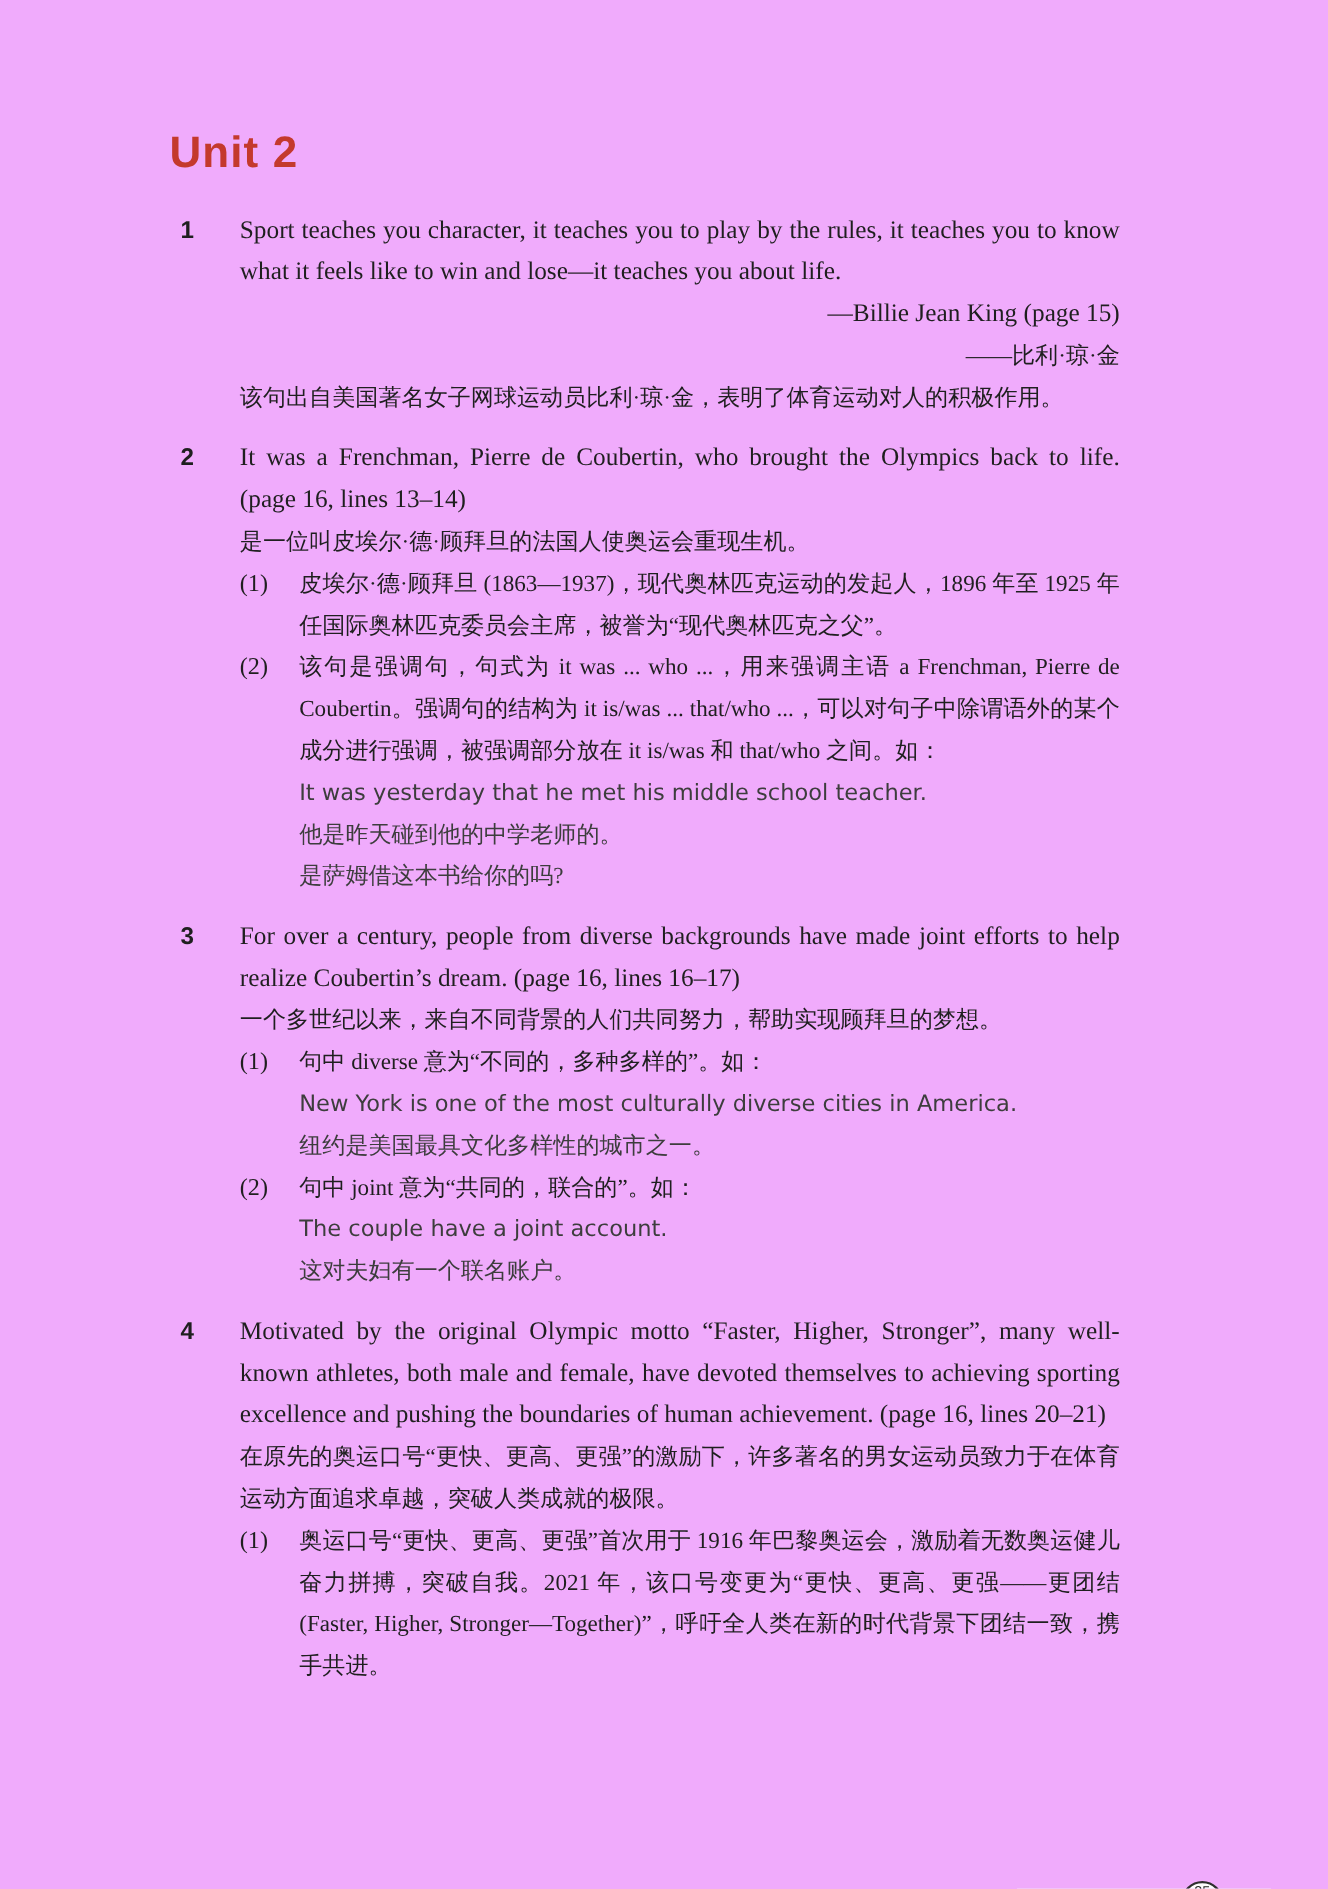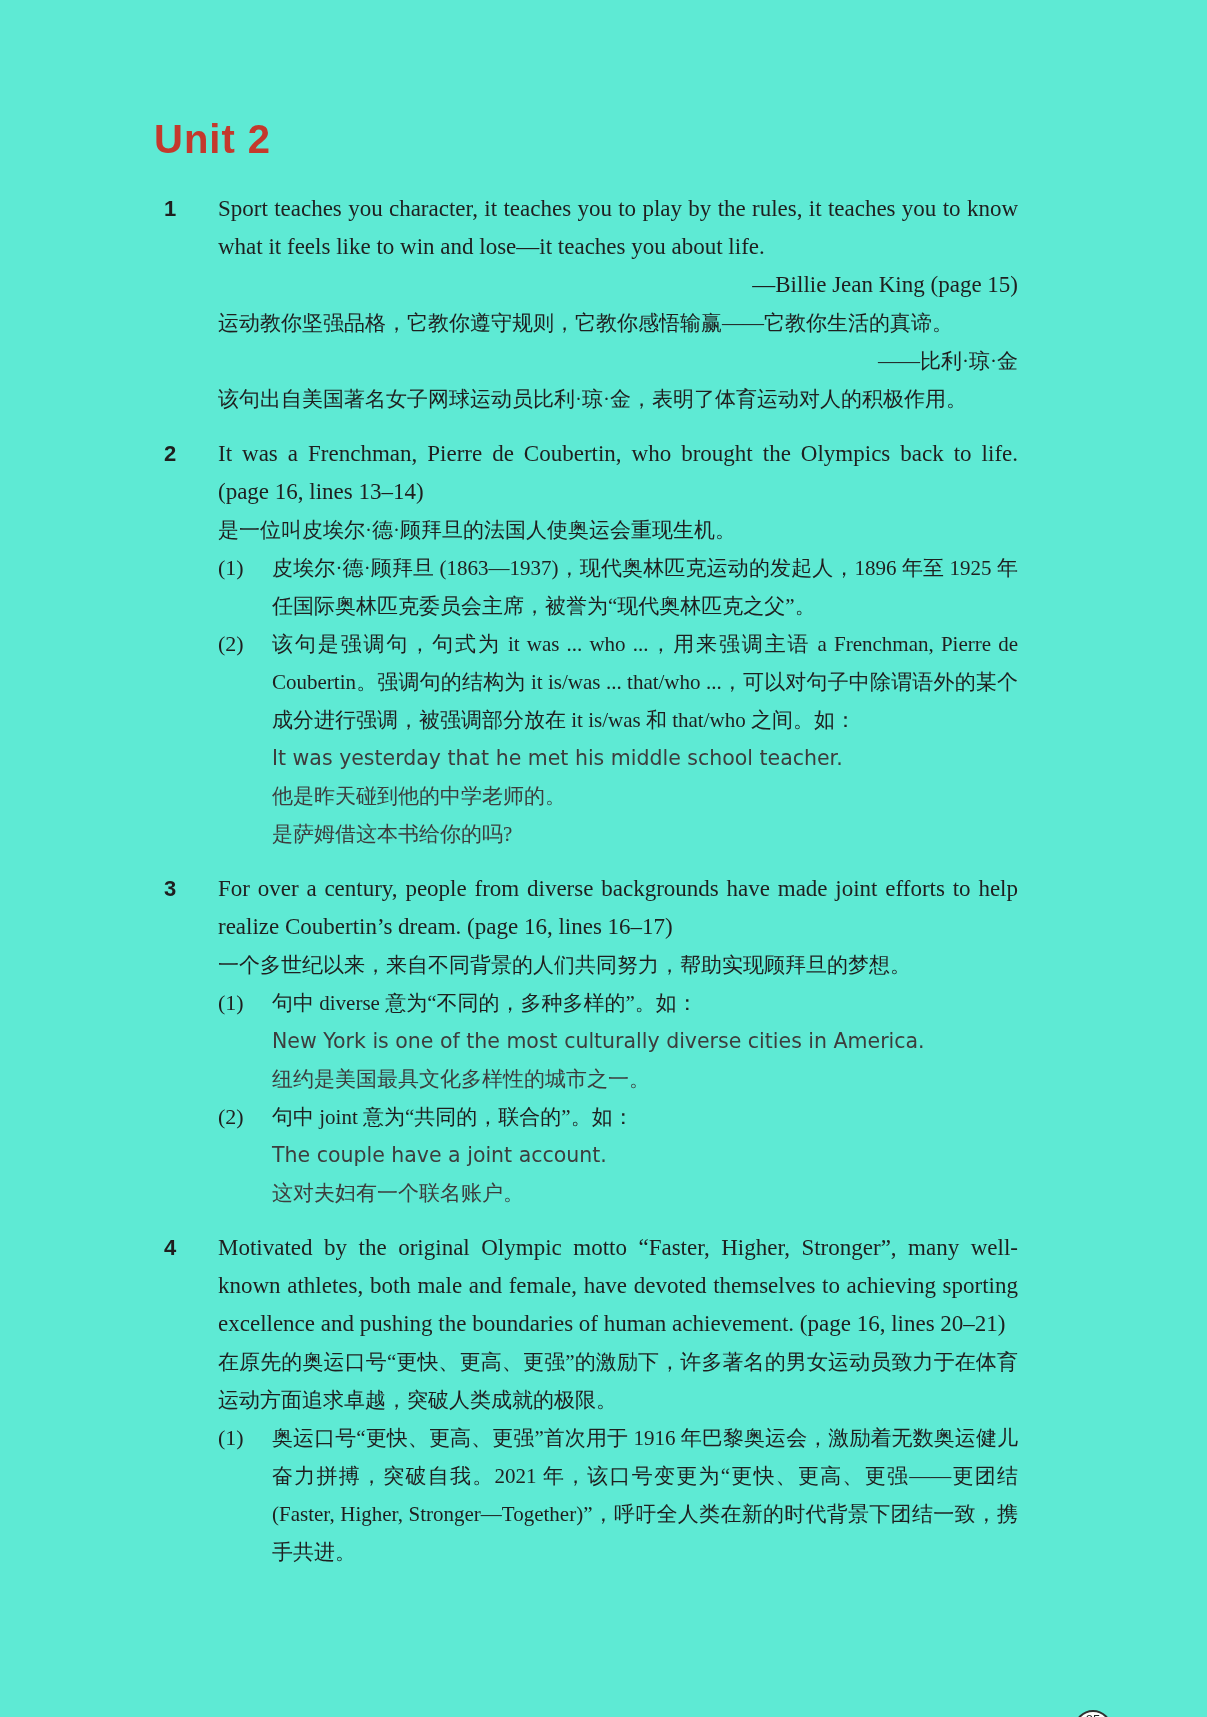--- a/index.html
+++ b/index.html
@@ -5,21 +5,21 @@
   html,body { margin:0; padding:0; }
   body {
     width:1207px; height:1717px;
     background:#f6f6f4;
     font-family:"Liberation Serif","DejaVu Serif",serif;
     color:#1f1f1f;
   }
   .page {
     position:relative;
     width:1207px; height:1717px;
-    background:#5eead4;
+    background:#f0abfc;
     box-sizing:border-box;
     padding-top:116px;
     overflow:hidden;
   }
   .title {
     margin:0 0 28px 154px;
     font-family:"Liberation Sans","DejaVu Sans",sans-serif;
     font-weight:bold;
     font-size:40px;
     line-height:46px;
@@ -92,21 +92,20 @@
 
 <div class="page">
 
   <h1 class="title">Unit 2</h1>
 
   <section class="item">
     <div class="num">1</div>
     <div class="body">
       <p class="en">Sport teaches you character, it teaches you to play by the rules, it teaches you to know what it feels like to win and lose—it teaches you about life.</p>
       <p class="en attr">—Billie Jean King (page 15)</p>
-      <p class="zh">运动教你坚强品格，它教你遵守规则，它教你感悟输赢——它教你生活的真谛。</p>
       <p class="zh attr">——比利·琼·金</p>
       <p class="zh">该句出自美国著名女子网球运动员比利·琼·金，表明了体育运动对人的积极作用。</p>
     </div>
   </section>
 
   <section class="item">
     <div class="num">2</div>
     <div class="body">
       <p class="en">It was a Frenchman, Pierre de Coubertin, who brought the Olympics back to life. (page 16, lines 13–14)</p>
       <p class="zh">是一位叫皮埃尔·德·顾拜旦的法国人使奥运会重现生机。</p>

